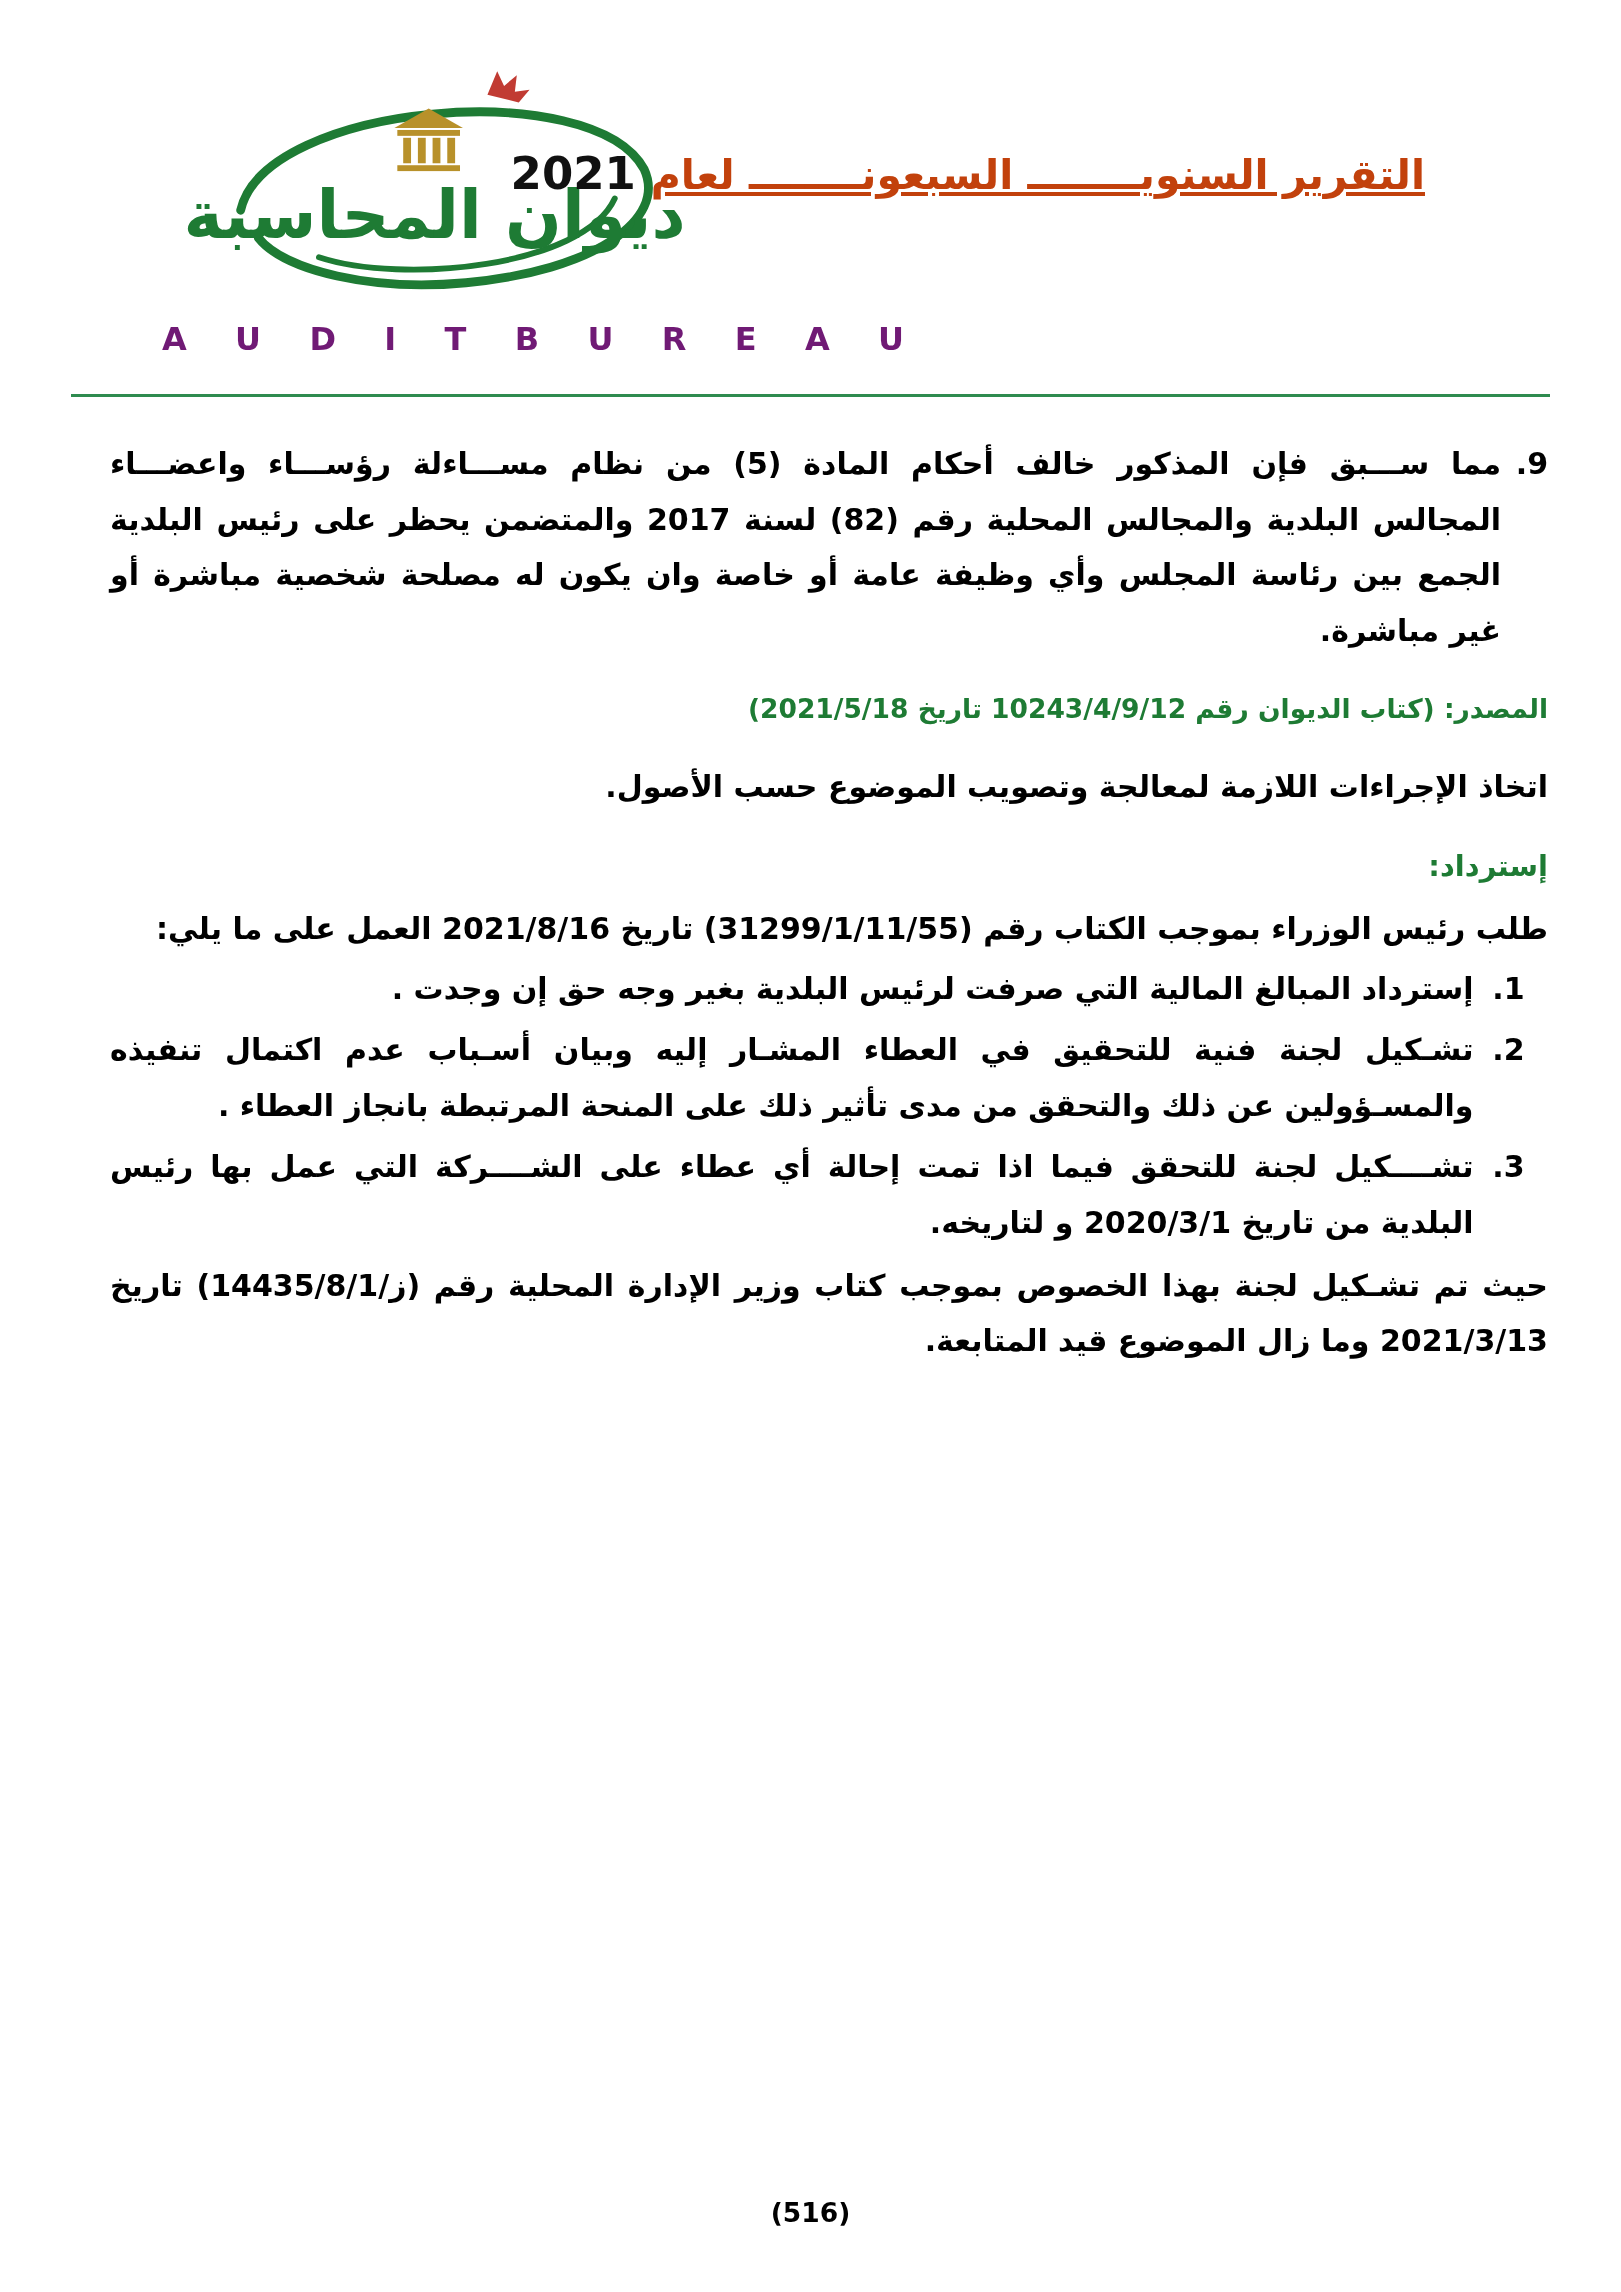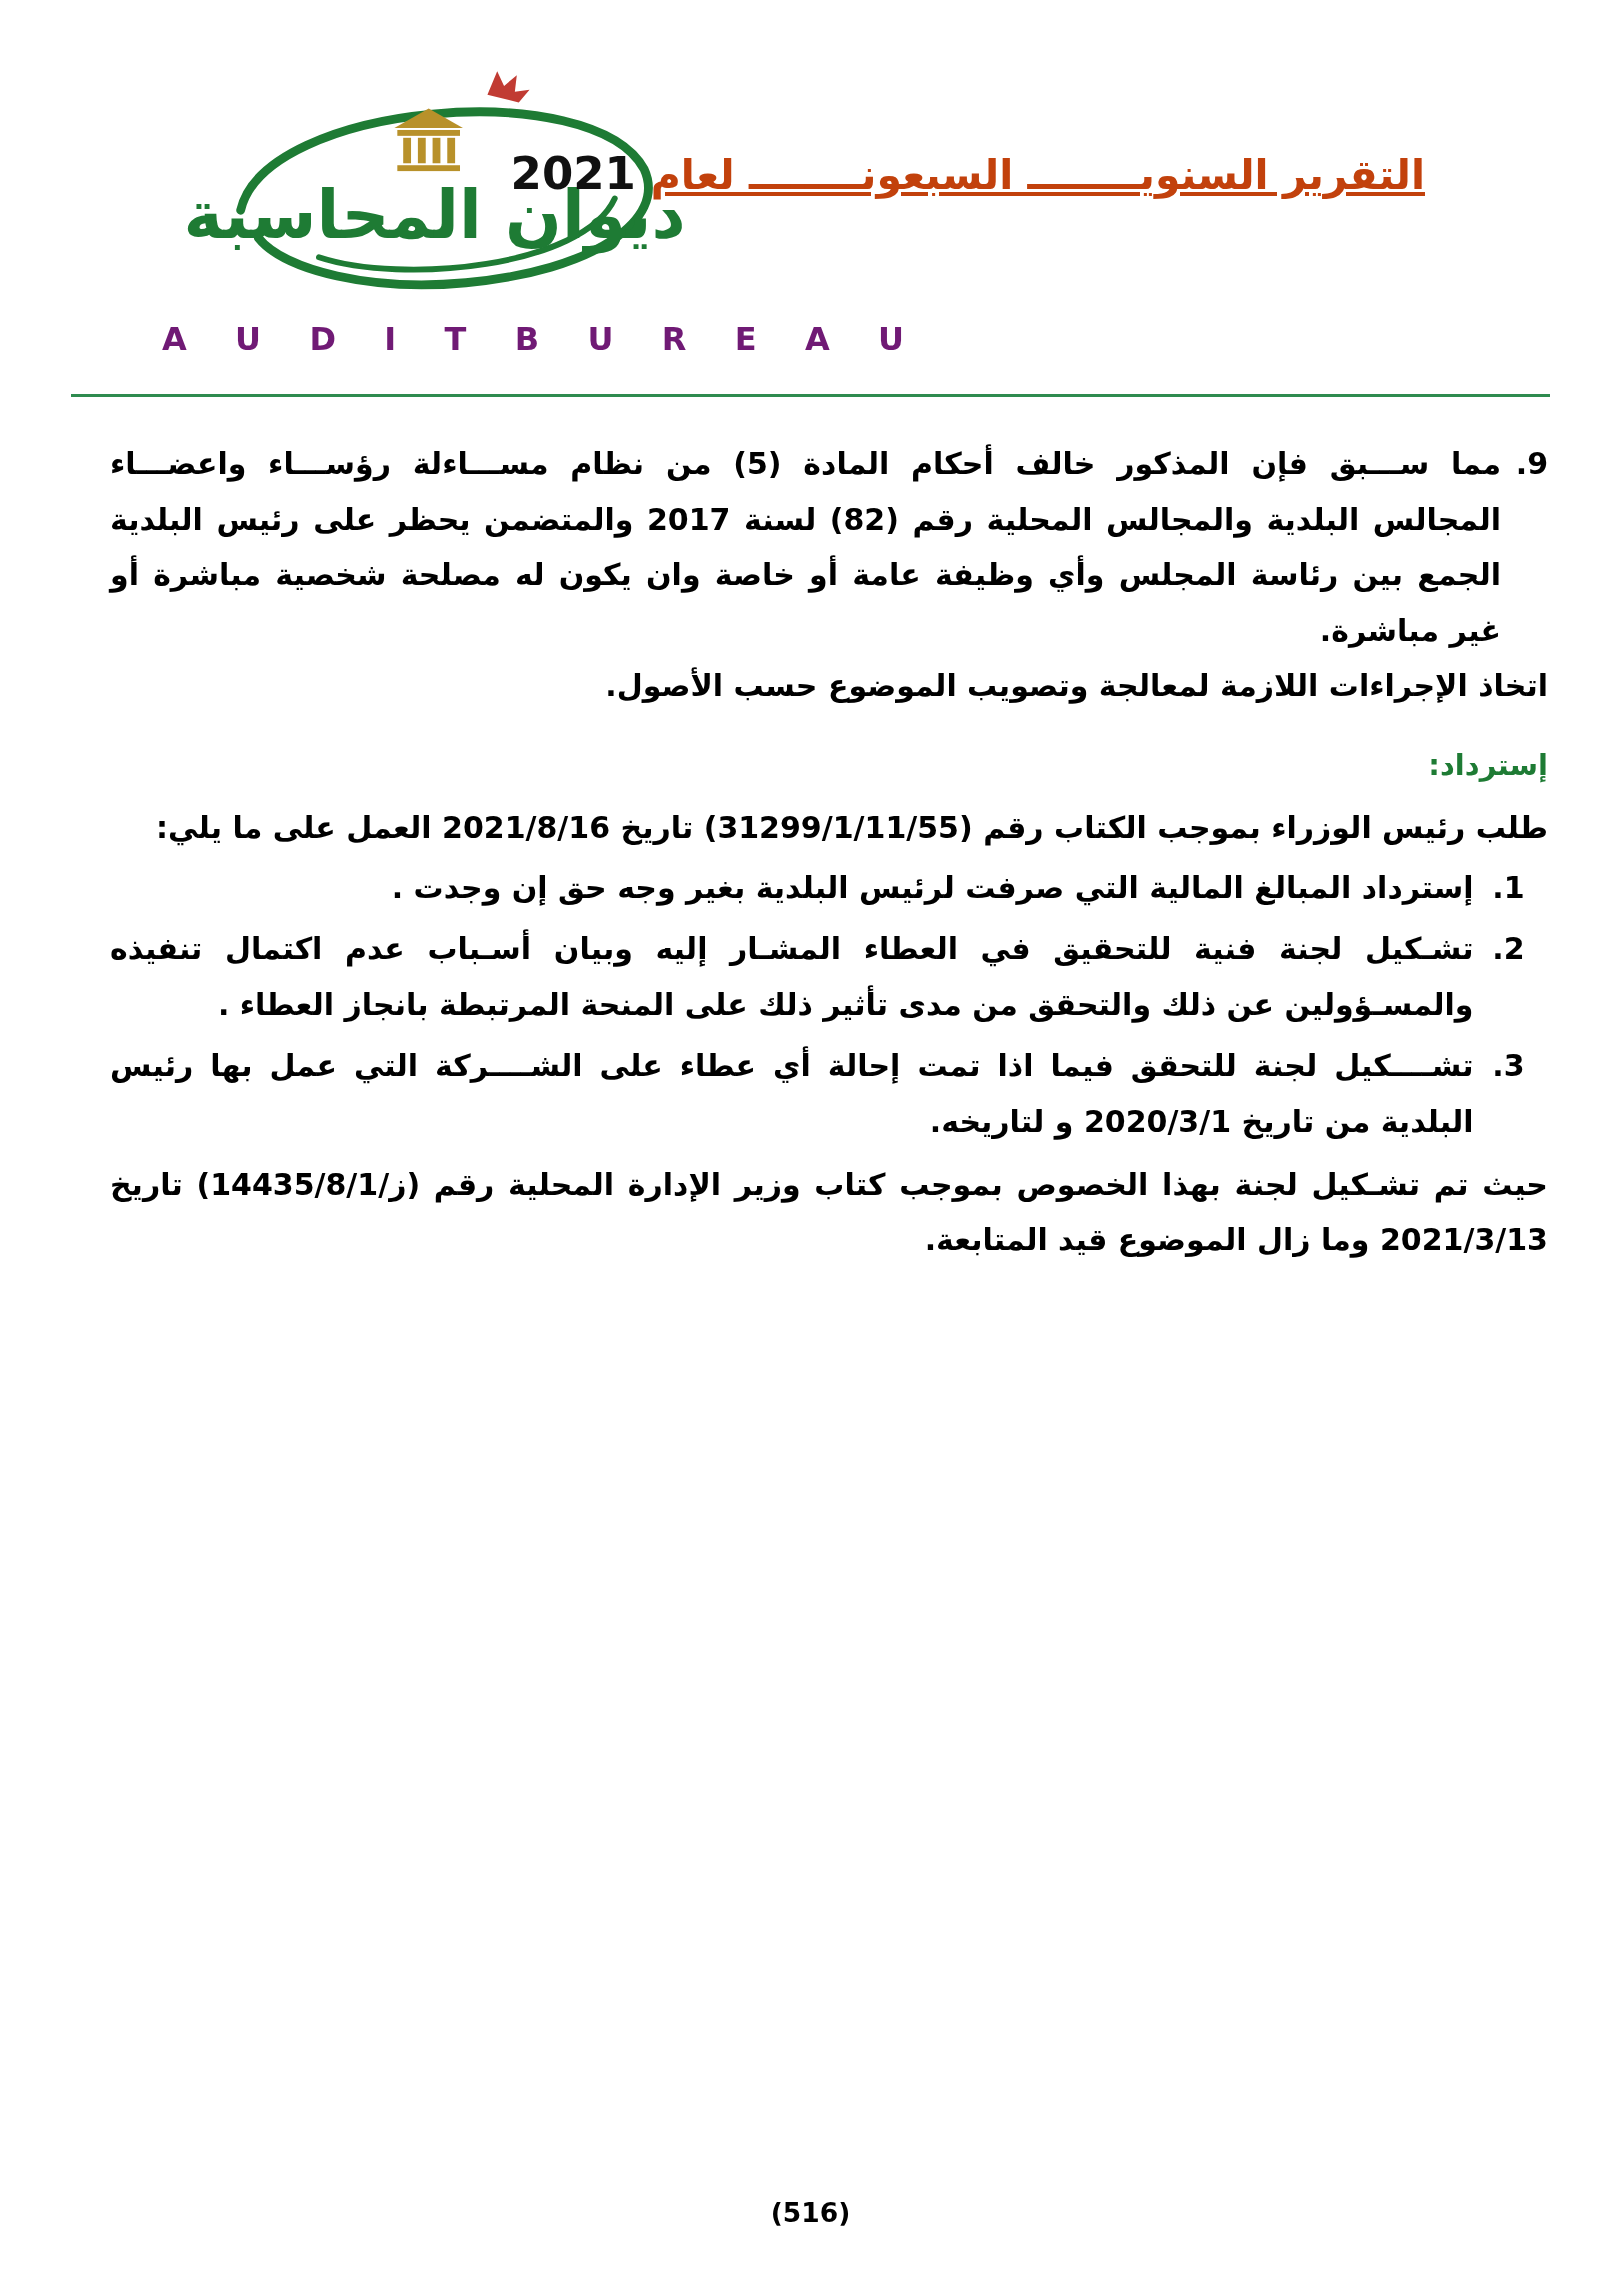--- a/index.html
+++ b/index.html
@@ -163,20 +163,21 @@
     <div class="header-rule"></div>
   </header>
 
   <main class="content">
 
     <div class="numbered-item">
       <span class="num">9.</span>
       <p class="para">مما ســـبق فإن المذكور خالف أحكام المادة (5) من نظام مســـاءلة رؤســـاء واعضـــاء المجالس البلدية والمجالس المحلية رقم (82) لسنة 2017 والمتضمن يحظر على رئيس البلدية الجمع بين رئاسة المجلس وأي وظيفة عامة أو خاصة وان يكون له مصلحة شخصية مباشرة أو غير مباشرة.</p>
     </div>
 
+    <p class="source green">المصدر: (كتاب الديوان رقم 10243/4/9/12 تاريخ 2021/5/18)</p>
 
     <p class="para rec-text">اتخاذ الإجراءات اللازمة لمعالجة وتصويب الموضوع حسب الأصول.</p>
 
     <h3 class="heading green">إسترداد:</h3>
     <p class="para">طلب رئيس الوزراء بموجب الكتاب رقم (31299/1/11/55) تاريخ 2021/8/16 العمل على ما يلي:</p>
 
     <div class="sub-list">
       <div class="numbered-item">
         <span class="num">1.</span>
         <p class="para">إسترداد المبالغ المالية التي صرفت لرئيس البلدية بغير وجه حق إن وجدت .</p>

